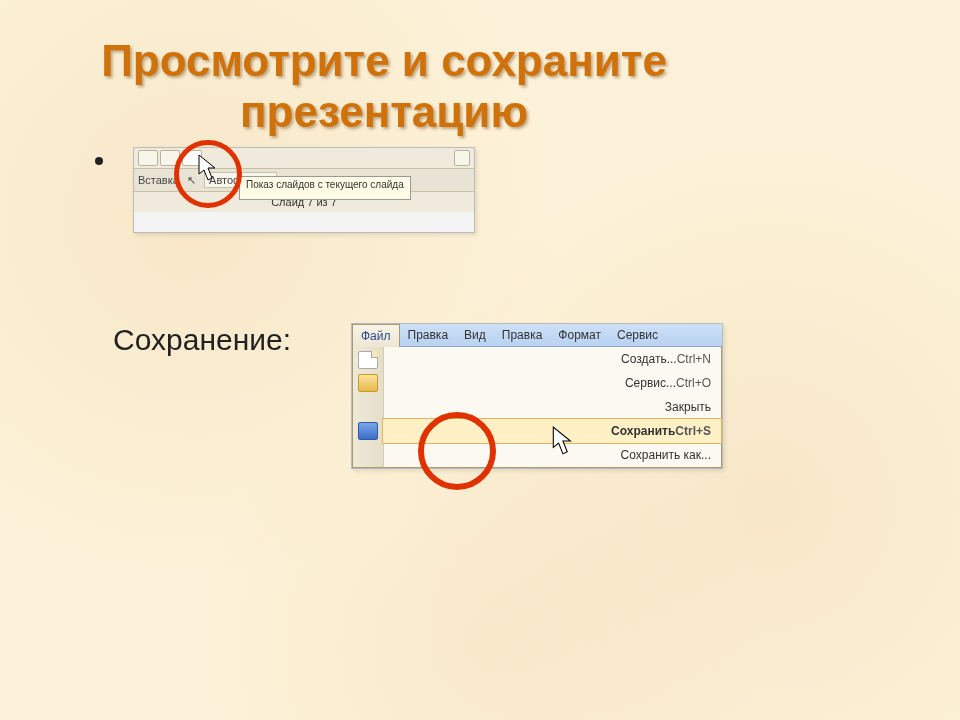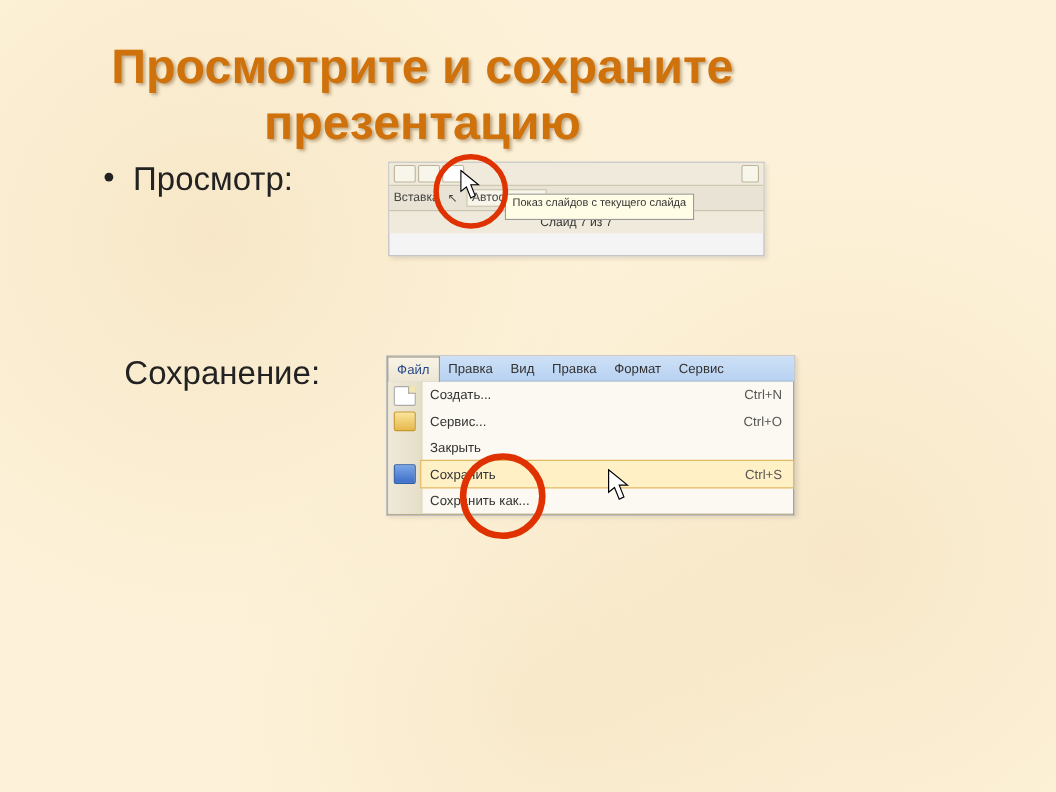--- a/index.html
+++ b/index.html
@@ -142,20 +142,21 @@
     z-index: 5;
   }
   
   .clip2-wrap {
     display: flex;
     align-items: flex-start;
   }
   .clip2 {
     width: 370px;
     margin-left: 18px;
+    text-align: right;
   }
   .c2-menubar {
     height: 22px;
     background: linear-gradient(#cde0f6, #b8d2f2);
     border-bottom: 1px solid #8aa5c9;
     display: flex;
     align-items: center;
     font-size: 12px;
   }
   .c2-menubar .m {
@@ -194,20 +195,21 @@
   .c2-row .lab {
     flex: 1;
     padding-left: 8px;
   }
   .c2-row .sc {
     padding-right: 10px;
     color: #555;
   }
   .c2-row.sep {
     border-top: 1px solid #d6ceb4;
+    font-weight: bold;
   }
   .c2-row.hl {
     background: #fff0c5;
     border: 1px solid #e0b45a;
     margin: -1px;
   }
   .c2-grid {
     display: grid;
     grid-template-columns: 30px 1fr;
   }
@@ -246,21 +248,20 @@
 
   <div class="title">
     <span>Просмотрите и сохраните</span><br>
     <span>презентацию</span>
   </div>
 
   <div class="bullets">
 
     <div class="bullet-row">
       <span class="bullet-dot"></span>
-      <span class="bullet-text">Просмотр:</span>
 
       <div class="clip clip1">
         <div class="c1-topbar">
           <div class="mini-btn"></div>
           <div class="mini-btn"></div>
           <div class="mini-btn" style="background:#fff;"></div>
           <div style="flex:1"></div>
           <div class="mini-btn" style="width:14px"></div>
         </div>
         <div class="c1-mid">

